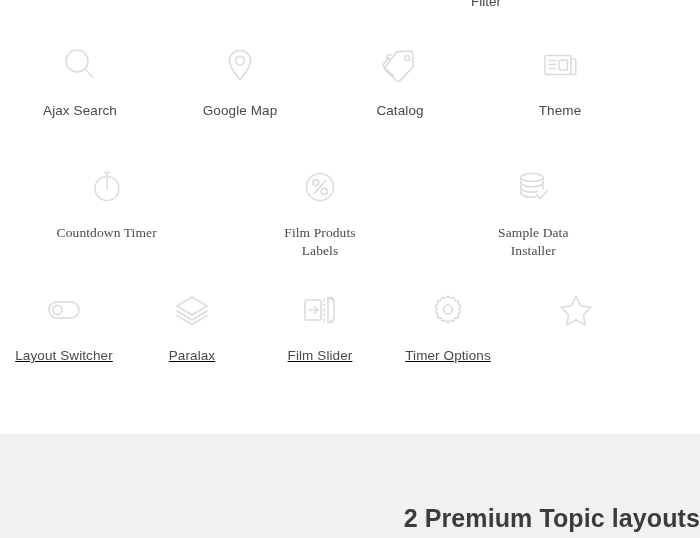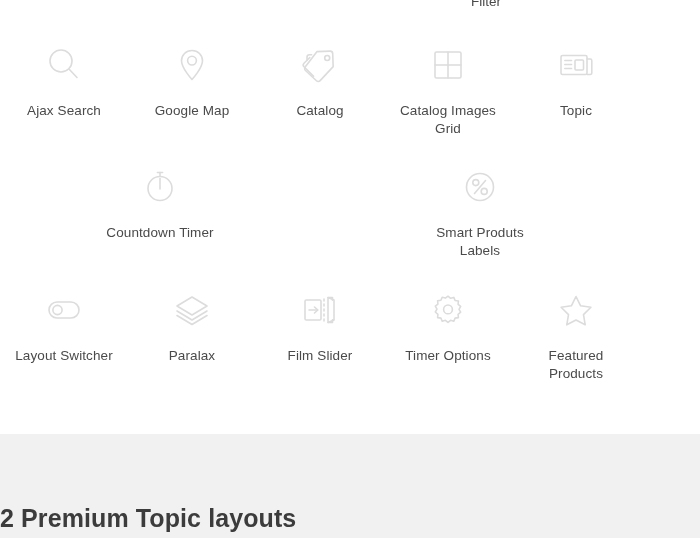--- a/index.html
+++ b/index.html
@@ -42,22 +42,22 @@
     position: absolute;
     top: 30px;
     left: 0;
     width: 700px;
   }
   .feature-row {
     display: flex;
     width: 640px;
   }
   .feature-row.row-1 { height: 122px; }
-  .feature-row.row-2 { height: 123px; }
-  .feature-row.row-3 { height: 120px; }
+  .feature-row.row-2 { height: 123px; font-family: Liberation Serif, serif; }
+  .feature-row.row-3 { height: 120px; text-decoration: underline; }
 
   .feature-cell {
     flex: 1 1 20%;
     display: flex;
     flex-direction: column;
     align-items: center;
     padding-top: 12px;
   }
   .feature-icon {
     width: 46px;
@@ -86,21 +86,21 @@
     top: 434px;
     width: 700px;
     height: 104px;
     background: #f1f1f1;
   }
   .banner-title {
     position: absolute;
     left: 0;
     top: 70px;
     width: 700px;
-    text-align: left;
+    text-align: right;
     font-size: 25px;
     font-weight: bold;
     color: #3c3c3c;
     letter-spacing: 0.1px;
   }
 </style>
 </head>
 <body>
 
 <div class="page">
@@ -138,43 +138,33 @@
           <svg viewBox="0 0 46 46" fill="none" stroke="#dcdcdc" stroke-width="1.6" stroke-linecap="round" stroke-linejoin="round">
             <path d="M20.5 9.5h13a2.6 2.6 0 0 1 2.6 2.6v13L22.6 38.6a2.6 2.6 0 0 1-3.7 0L8.3 28a2.6 2.6 0 0 1 0-3.7z" transform="rotate(-2 23 23)"></path>
             <path d="M14.6 12.8h-2.2a2.4 2.4 0 0 0-2.4 2.4v3.2"></path>
             <path d="M12.8 15.5 7 21.2a2.5 2.5 0 0 0 0 3.5l9.6 9.6"></path>
             <circle cx="30.2" cy="16" r="2.5"></circle>
           </svg>
         </span>
         <span class="feature-label">Catalog</span>
       </div>
 
-      <div class="feature-cell">
-        <span class="feature-icon">
-          <svg viewBox="0 0 46 46" fill="none" stroke="#dcdcdc" stroke-width="1.6" stroke-linecap="round" stroke-linejoin="round">
-            <rect x="10" y="10" width="26" height="26" rx="1.5"></rect>
-            <line x1="23" y1="10" x2="23" y2="36"></line>
-            <line x1="10" y1="23" x2="36" y2="23"></line>
-          </svg>
-        </span>
-        <span class="feature-label">Catalog Images Grid</span>
-      </div>
 
       <div class="feature-cell">
         <span class="feature-icon">
           <svg viewBox="0 0 46 46" fill="none" stroke="#dcdcdc" stroke-width="1.6" stroke-linecap="round" stroke-linejoin="round">
             <rect x="8" y="13.5" width="26" height="19" rx="1.5"></rect>
             <path d="M34 17h3.2a1.6 1.6 0 0 1 1.6 1.6v12.3a1.6 1.6 0 0 1-1.6 1.6H34"></path>
             <rect x="22" y="18" width="8.5" height="10" rx="1"></rect>
             <line x1="11.8" y1="18.5" x2="18.5" y2="18.5"></line>
             <line x1="11.8" y1="22.5" x2="18.5" y2="22.5"></line>
             <line x1="11.8" y1="26.5" x2="18.5" y2="26.5"></line>
           </svg>
         </span>
-        <span class="feature-label">Topic</span>
+        <span class="feature-label">Theme</span>
       </div>
     </div>
 
     <div class="feature-row row-2">
 
       <div class="feature-cell">
         <span class="feature-icon">
           <svg viewBox="0 0 46 46" fill="none" stroke="#dcdcdc" stroke-width="1.6" stroke-linecap="round" stroke-linejoin="round">
             <circle cx="23" cy="24.5" r="12"></circle>
             <line x1="23" y1="8.5" x2="23" y2="12.5"></line>
@@ -187,23 +177,36 @@
 
       <div class="feature-cell">
         <span class="feature-icon">
           <svg viewBox="0 0 46 46" fill="none" stroke="#dcdcdc" stroke-width="1.6" stroke-linecap="round" stroke-linejoin="round">
             <circle cx="23" cy="23" r="13.5"></circle>
             <line x1="28.5" y1="16.5" x2="17.5" y2="29.5"></line>
             <circle cx="18.8" cy="18.6" r="3"></circle>
             <circle cx="27.2" cy="27.4" r="3"></circle>
           </svg>
         </span>
-        <span class="feature-label">Smart Produts Labels</span>
-      </div>
-
+        <span class="feature-label">Film Produts Labels</span>
+      </div>
+
+      <div class="feature-cell">
+        <span class="feature-icon">
+          <svg viewBox="0 0 46 46" fill="none" stroke="#dcdcdc" stroke-width="1.6" stroke-linecap="round" stroke-linejoin="round">
+            <ellipse cx="22" cy="13.5" rx="11" ry="4"></ellipse>
+            <path d="M11 13.5v15.8c0 2.2 4.9 4 11 4 1.1 0 2.1-.06 3.1-.17"></path>
+            <path d="M33 13.5v11.2"></path>
+            <path d="M11 18.8c0 2.2 4.9 4 11 4s11-1.8 11-4"></path>
+            <path d="M11 24.1c0 2.2 4.9 4 11 4 1.9 0 3.7-.17 5.2-.48"></path>
+            <polyline points="26.5,30.6 30.2,34.4 37,27.2"></polyline>
+          </svg>
+        </span>
+        <span class="feature-label">Sample Data Installer</span>
+      </div>
 
 
     </div>
 
     <div class="feature-row row-3">
 
       <div class="feature-cell">
         <span class="feature-icon">
           <svg viewBox="0 0 46 46" fill="none" stroke="#dcdcdc" stroke-width="1.6" stroke-linecap="round" stroke-linejoin="round">
             <rect x="8" y="15" width="30" height="16" rx="8"></rect>
@@ -248,21 +251,20 @@
         </span>
         <span class="feature-label">Timer Options</span>
       </div>
 
       <div class="feature-cell">
         <span class="feature-icon">
           <svg viewBox="0 0 46 46" fill="none" stroke="#dcdcdc" stroke-width="1.6" stroke-linecap="round" stroke-linejoin="round">
             <path d="M23 9.5l4.6 9.3 10.3 1.5-7.4 7.3 1.7 10.2L23 33l-9.2 4.8 1.7-10.2-7.4-7.3 10.3-1.5z"></path>
           </svg>
         </span>
-        <span class="feature-label">Featured Products</span>
       </div>
     </div>
 
   </div>
 
   <div class="banner">
     <div class="banner-title">2 Premium Topic layouts</div>
   </div>
 
 </div>

